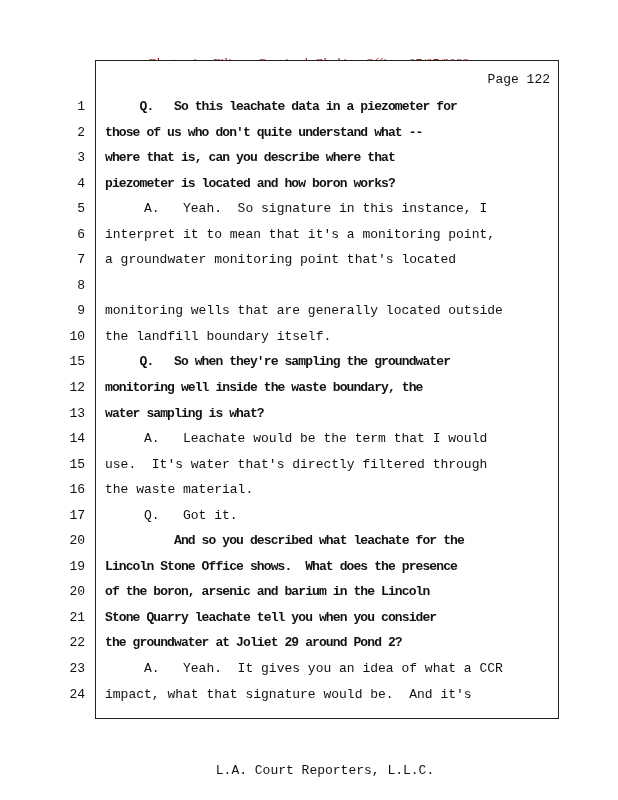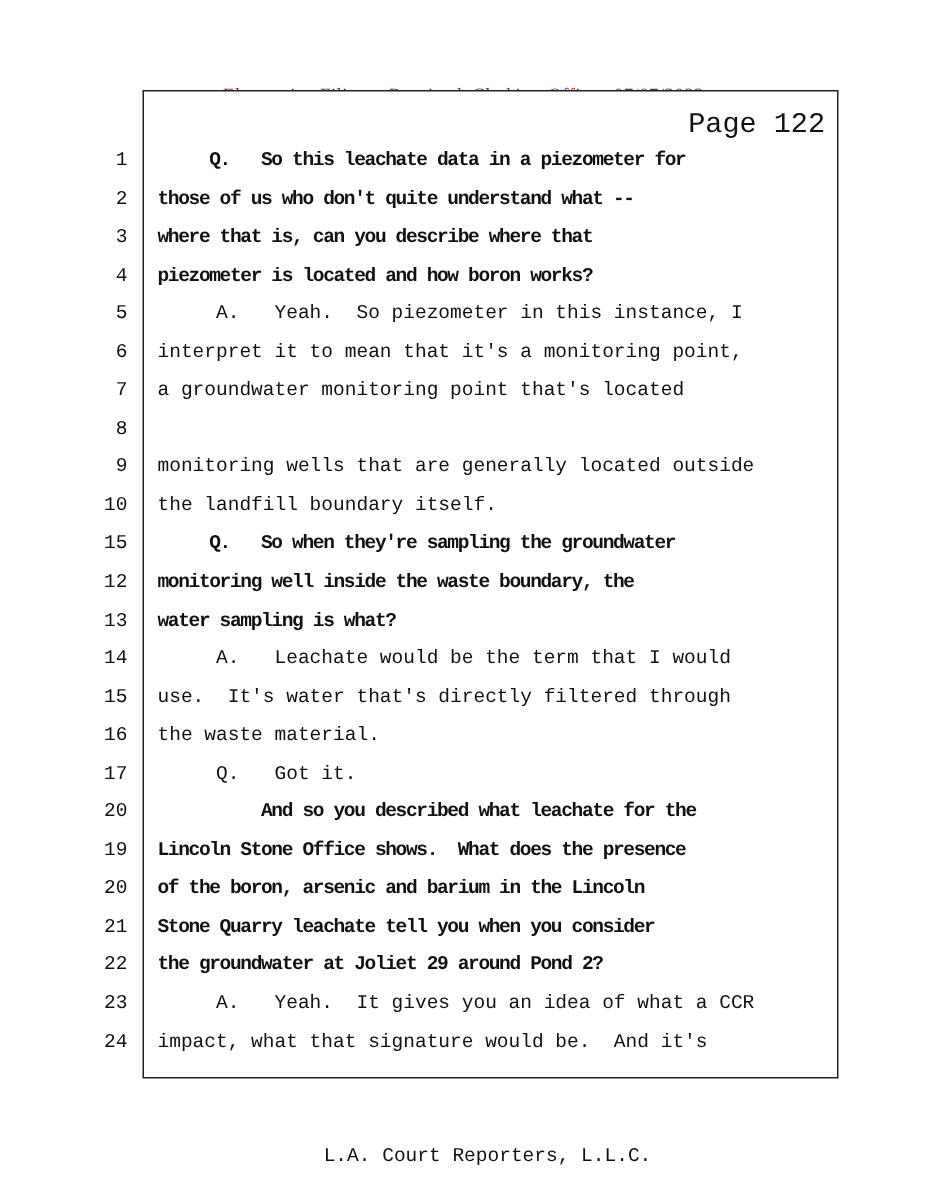--- a/index.html
+++ b/index.html
@@ -47,21 +47,21 @@
     height: 659px;
     border: 1px solid #222222;
     background: #ffffff;
     box-sizing: border-box;
   }
   .page-number {
     position: absolute;
     top: 11px;
     right: 8px;
     font-family: "Liberation Mono", monospace;
-    font-size: 19px;
+    font-size: 13px;
     white-space: pre;
   }
 
   
   .lines-layer {
     position: absolute;
     left: 56px;
     top: 94px;
     width: 500px;
   }
@@ -127,21 +127,21 @@
     <span class="text bold">where that is, can you describe where that</span>
   </div>
 
   <div class="line">
     <span class="num">4</span>
     <span class="text bold">piezometer is located and how boron works?</span>
   </div>
 
   <div class="line">
     <span class="num">5</span>
-    <span class="text">     A.   Yeah.  So piezometer in this instance, I</span>
+    <span class="text">     A.   Yeah.  So signature in this instance, I</span>
   </div>
 
   <div class="line">
     <span class="num">6</span>
     <span class="text">interpret it to mean that it's a monitoring point,</span>
   </div>
 
   <div class="line">
     <span class="num">7</span>
     <span class="text">a groundwater monitoring point that's located</span>

